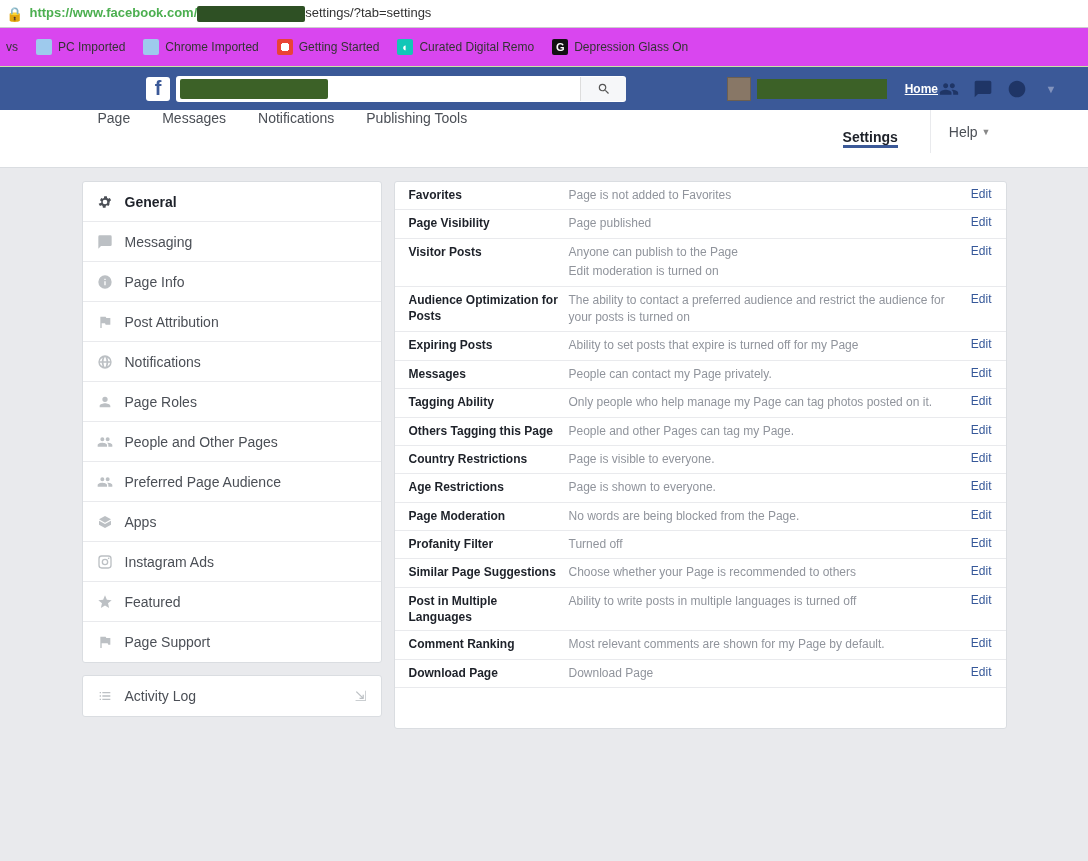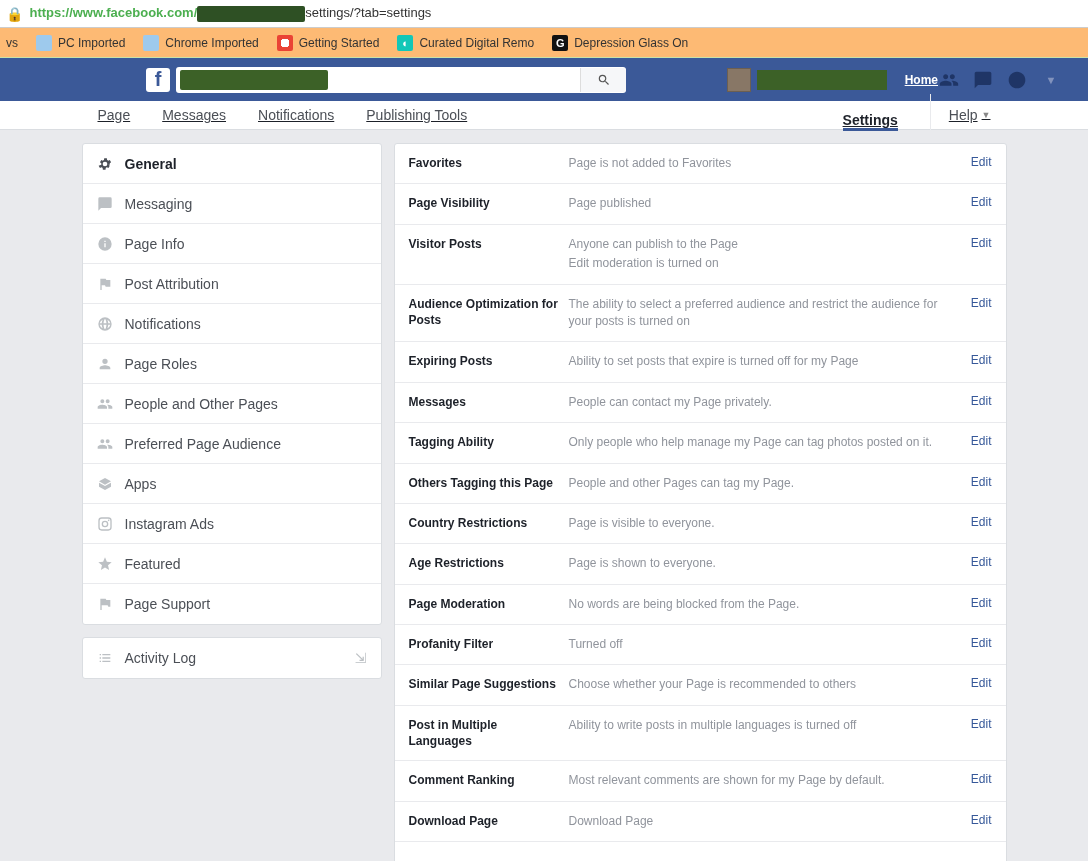--- a/index.html
+++ b/index.html
@@ -6,21 +6,21 @@
   body { font-family: Helvetica, Arial, sans-serif; font-size: 13px; background: #e9eaed; color: #1d2129; width: 1088px; }
 
   
   .url-bar { height: 28px; background: #fff; border-bottom: 1px solid #ccc; display: flex; align-items: center; padding: 0 6px; font-size: 13px; }
   .lock-icon { color: #4caf50; margin-right: 6px; font-size: 14px; }
   .url-text { color: #333; white-space: nowrap; }
   .url-text .green { color: #4caf50; font-weight: bold; }
   .url-text .redact { display: inline-block; width: 108px; height: 16px; background: #2e5024; vertical-align: middle; border-radius: 2px; }
 
   
-  .bookmark-bar { height: 30px; background: #fdba74; display: flex; align-items: center; font-size: 12px; padding: 0 6px; border-bottom: 1px solid #c9e3a8; }
+  .bookmark-bar { height: 39px; background: #d946ef; display: flex; align-items: center; font-size: 12px; padding: 0 6px; border-bottom: 1px solid #c9e3a8; }
   .bookmark { display: flex; align-items: center; margin-right: 18px; color: #333; cursor: pointer; white-space: nowrap; }
   .bookmark .ficon { width: 16px; height: 16px; margin-right: 6px; display: inline-flex; align-items: center; justify-content: center; border-radius: 2px; font-size: 11px; }
   .folder-icon { background: #9ecaed; }
   .gs-icon { background: radial-gradient(circle at 50% 50%, #fff 40%, #ea4335 0); border-radius: 50%; }
   .teal-icon { background: #12c7b7; border-radius: 50%; color:#fff;}
   .g-icon { background: #111; color:#fff; font-weight:bold; }
 
   
   .fb-header { height: 43px; background: #3b5998; display: flex; align-items: center; padding: 0 0 0 146px; }
   .fb-logo { width: 24px; height: 24px; background: #fff; color: #3b5998; font-weight: bold; font-size: 20px; display: flex; align-items: center; justify-content: center; border-radius: 3px; margin-right: 6px; }
@@ -31,40 +31,40 @@
   .fb-avatar { width: 24px; height: 24px; background: #876; border: 1px solid rgba(0,0,0,.2); margin-right: 6px; }
   .fb-name-redact { width: 130px; height: 20px; background: #3c6127; margin-right: 18px; }
   .fb-home { color: #fff; font-weight: bold; font-size: 12px; cursor:pointer;text-decoration:underline; }
   .fb-hicons { display: flex; align-items: center; }
   .fb-hicon { width: 22px; height: 22px; margin-right: 12px; color: #2a3f70; display:flex; align-items:center; justify-content:center; }
   .fb-hicon svg { width: 20px; height: 20px; fill: #1f3566; }
   .fb-caret { color: #8293bd; font-size: 11px; }
 
   
   .page-tabs-wrap { background: #fff; border-bottom: 1px solid #dadde1; display:flex; justify-content:center;}
-  .page-tabs { width: 925px; height: 28px; display: flex; align-items: center; padding: 0 16px; text-decoration: underline; }
+  .page-tabs { width: 925px; height: 57px; display: flex; align-items: flex-start; padding: 0 16px; }
   .ptab { color: #4b4f56; font-size: 14px; margin-right: 32px; cursor:pointer; }
   .ptab.active { font-weight: bold; color: #1d2129; border-bottom: 3px solid #3b5998; margin-bottom:-13px;}
   .ptabs-right { margin-left:auto; display:flex; align-items:center;}
   .help-tab { display:flex; align-items:center; border-left:1px solid #e9eaed; padding-left:18px; height:43px;}
   .help-tab .caret { font-size:9px; margin-left:4px; color:#888;}
 
   
   .main { width: 925px; margin: 13px auto 0; display: flex; gap: 12px; }
   .sidebar { width: 300px; }
   .sidecard { background:#fff; border:1px solid #dadde1; border-radius:3px; margin-bottom:12px; }
   .sideitem { display:flex; align-items:center; height:40px; padding:0 14px; border-bottom:1px solid #e9eaed; cursor:pointer; color:#4b4f56; font-size:14px;}
   .sideitem:last-child { border-bottom:none; }
   .sideitem .sicon { width:16px; height:16px; margin-right:12px; color:#bcc0c4; display:inline-flex; align-items:center; justify-content:center;}
   .sideitem.active { font-weight:bold; color:#1d2129; }
   .sideitem.active .sicon { color:#4b4f56; }
   .sideitem .export { margin-left:auto; color:#bcc0c4; }
 
   .content { flex:1; background:#fff; border:1px solid #dadde1; border-radius:3px; }
-  .row { display:flex; padding:11px 14px; border-bottom:1px solid #e9eaed; }
+  .row { display:flex; padding:5px 14px; border-bottom:1px solid #e9eaed; }
   .row:last-child { border-bottom:none; }
   .row .label { width:160px; font-weight:bold; font-size:12px; color:#1d2129; line-height:1.35; padding-right:8px;}
   .row .desc { flex:1; color:#90949c; font-size:12px; line-height:1.45;}
   .row .desc div+div{ margin-top:2px;}
   .row .edit { color:#365899; font-size:12px; cursor:pointer; margin-left:10px;}
 </style>
 </head>
 <body>
 
 <div class="url-bar">
@@ -285,21 +285,21 @@
         <div class="label">Visitor Posts</div>
         <div class="desc">
           <div>Anyone can publish to the Page</div>
           <div>Edit moderation is turned on</div>
         </div>
         <div class="edit">Edit</div>
       </div>
       <div class="row">
         <div class="label">Audience Optimization for Posts</div>
         <div class="desc">
-          <div>The ability to select a preferred audience and restrict the audience for your posts is turned on</div>
+          <div>The ability to contact a preferred audience and restrict the audience for your posts is turned on</div>
         </div>
         <div class="edit">Edit</div>
       </div>
       <div class="row">
         <div class="label">Expiring Posts</div>
         <div class="desc">
           <div>Ability to set posts that expire is turned off for my Page</div>
         </div>
         <div class="edit">Edit</div>
       </div>

